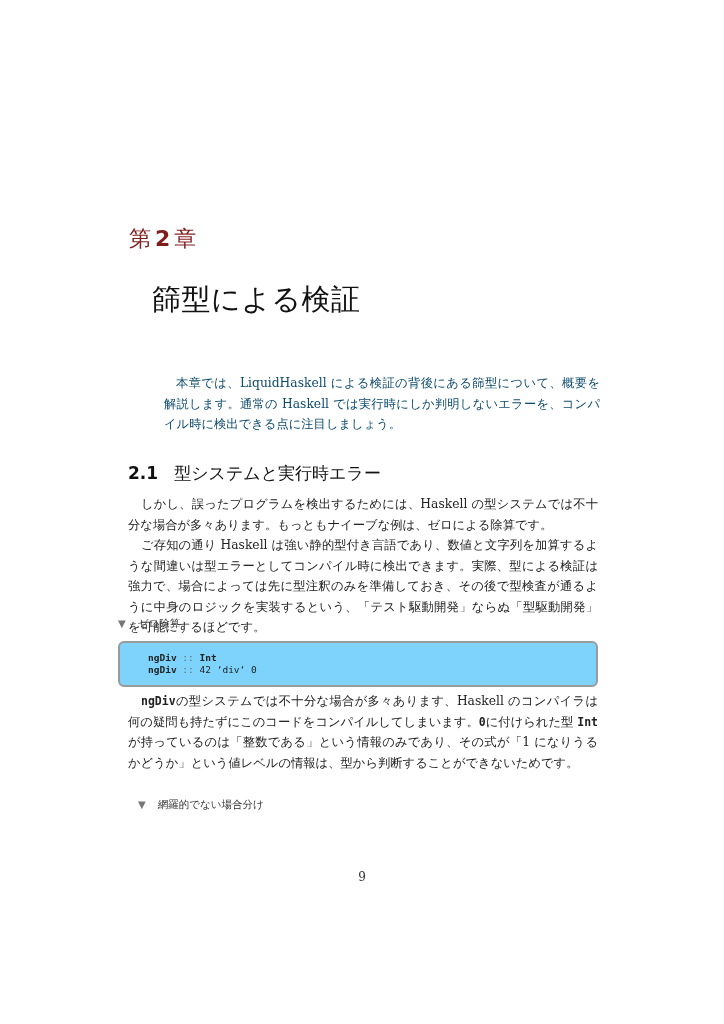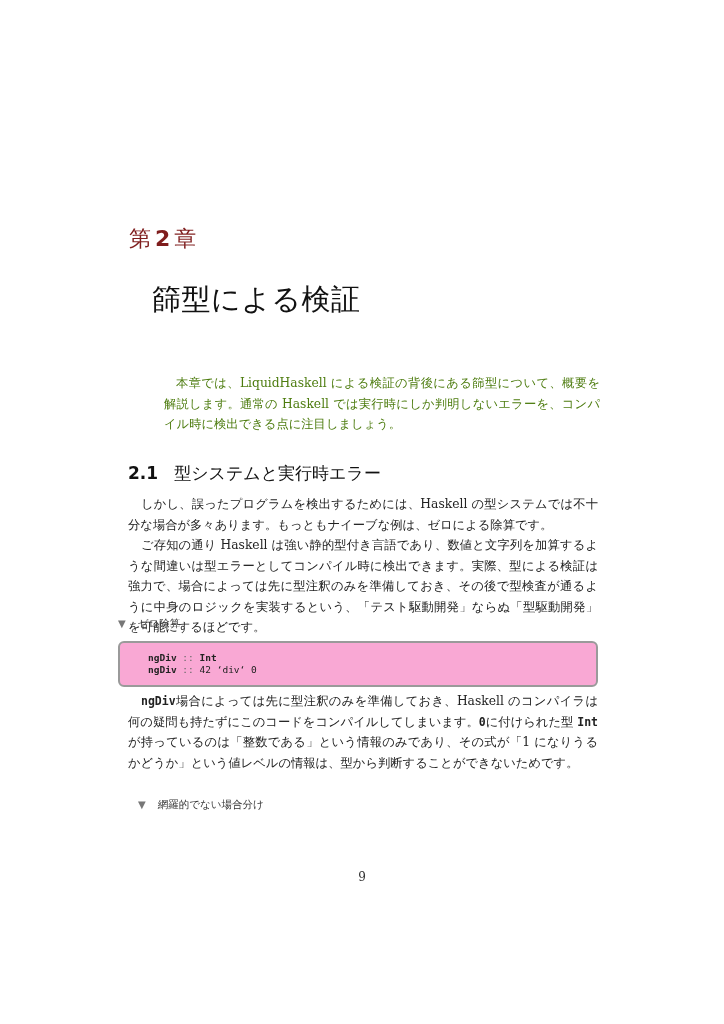--- a/index.html
+++ b/index.html
@@ -39,21 +39,21 @@
     letter-spacing: 0.5px;
     margin-left: 24px;
   }
 
   .abstract {
     left: 164px;
     top: 373px;
     width: 436px;
     font-size: 12.3px;
     line-height: 20.5px;
-    color: #4d7c0f;
+    color: #0c4a6e;
   }
   .abstract p {
     margin: 0;
     text-indent: 12px;
     text-align: justify;
   }
 
   .section-heading {
     left: 128px;
     top: 461px;
@@ -101,21 +101,21 @@
     display: inline-block;
   }
   .caption-1 { top: 615px; }
   .caption-2 { top: 796px; margin-left: 20px; }
 
   .code-box {
     left: 118px;
     top: 641px;
     width: 476px;
     height: 42px;
-    background: #f9a8d4;
+    background: #7dd3fc;
     border: 2px solid #9a9a9a;
     border-radius: 6px;
     box-sizing: content-box;
   }
   .code-box pre {
     margin: 0;
     padding: 9px 0 0 28px;
     font-family: "DejaVu Sans Mono", "Liberation Mono", monospace;
     font-size: 9.5px;
     line-height: 12px;
@@ -152,18 +152,18 @@
 </div>
 
 <div class="abs caption caption-1"><span class="tri">▼</span><span>ゼロ除算</span></div>
 
 <div class="abs code-box">
   <pre><span><span class="kw">ngDiv</span> <span class="op">::</span> <span class="kw">Int</span></span>
 <span><span class="kw">ngDiv</span> <span class="op">::</span> <span>42 ‘div‘ 0</span></span></pre>
 </div>
 
 <div class="abs body-text para-block-2">
-  <p><code>ngDiv</code><span>場合によっては先に型注釈のみを準備しておき、Haskell のコンパイラは何の疑問も持たずにこのコードをコンパイルしてしまいます。</span><code>0</code><span>に付けられた型 </span><code>Int</code><span>が持っているのは「整数である」という情報のみであり、その式が「1 になりうるかどうか」という値レベルの情報は、型から判断することができないためです。</span></p>
+  <p><code>ngDiv</code><span>の型システムでは不十分な場合が多々あります、Haskell のコンパイラは何の疑問も持たずにこのコードをコンパイルしてしまいます。</span><code>0</code><span>に付けられた型 </span><code>Int</code><span>が持っているのは「整数である」という情報のみであり、その式が「1 になりうるかどうか」という値レベルの情報は、型から判断することができないためです。</span></p>
 </div>
 
 <div class="abs caption caption-2"><span class="tri">▼</span><span>網羅的でない場合分け</span></div>
 
 <div class="abs page-number">9</div>
 
 </body></html>

